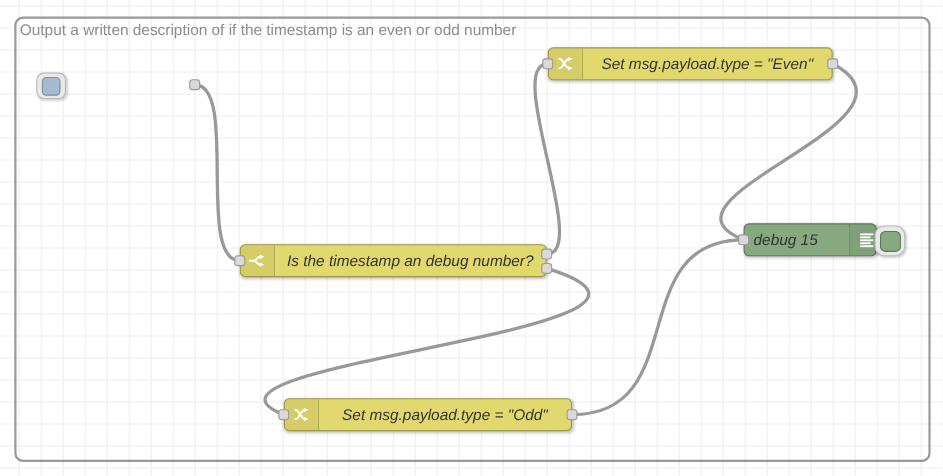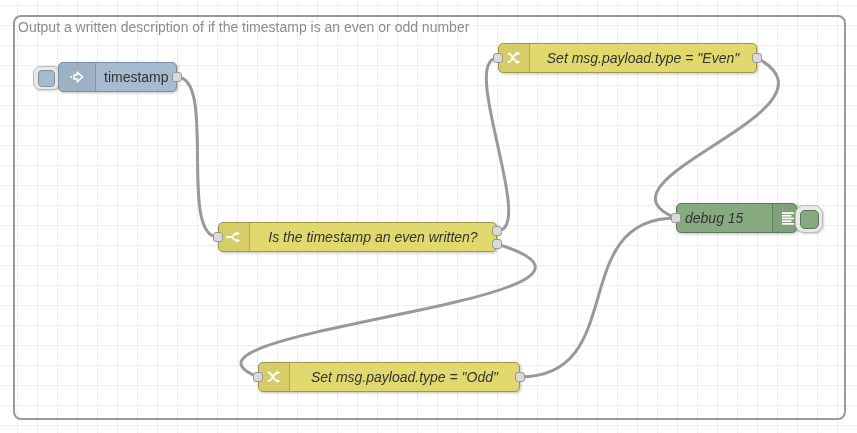--- a/index.html
+++ b/index.html
@@ -69,39 +69,30 @@
     <path class="wire" d="M497,231 C537,231 458,58 498,58"></path>
     <path class="wire" d="M497,244 C680,300 140,330 258,377"></path>
     <path class="wire" d="M757,58 C855,110 580,180 676,218"></path>
     <path class="wire" d="M520,377 C630,377 566,218 676,218"></path>
   </svg>
 
   <div class="node-button-outer btn-inject-outer">
     <div class="btn-inject-inner"></div>
   </div>
 
-  <div class="node node-inject" style="left:58px;top:62px;width:119px;">
-    <span class="icon-region icon-left" style="width:36px;">
-      <svg width="16" height="16" viewBox="0 0 16 16">
-        <path d="M1.5 8 H3" stroke="#fff" stroke-width="2" fill="none"></path>
-        <path d="M5 6 h3.2 V3.2 L13.5 8 L8.2 12.8 V10 H5 Z" fill="none" stroke="#fff" stroke-width="1.6" stroke-linejoin="round"></path>
-      </svg>
-    </span>
-    <span class="node-label">timestamp</span>
-  </div>
 
   <div class="node node-yellow italic" style="left:218px;top:222px;width:279px;">
     <span class="icon-region icon-left" style="width:30px;">
       <svg width="16" height="16" viewBox="0 0 16 16">
         <path d="M1 8 H5 C7.5 8 7.5 4.5 10 4.5 M1 8 H5 C7.5 8 7.5 11.5 10 11.5" fill="none" stroke="#fff" stroke-width="1.8" stroke-linecap="round"></path>
         <polygon points="10,2.4 14.2,4.5 10,6.6" fill="#fff"></polygon>
         <polygon points="10,9.4 14.2,11.5 10,13.6" fill="#fff"></polygon>
       </svg>
     </span>
-    <span class="node-label">Is the timestamp an even written?</span>
+    <span class="node-label">Is the timestamp an debug number?</span>
   </div>
 
   <div class="node node-yellow italic" style="left:498px;top:43px;width:259px;">
     <span class="icon-region icon-left" style="width:30px;">
       <svg width="16" height="16" viewBox="0 0 16 16">
         <path d="M2.5 3.5 C6 3.5 7.5 12 11.5 12" fill="none" stroke="#fff" stroke-width="1.8" stroke-linecap="round"></path>
         <path d="M2.5 12 C6 12 7.5 3.5 11.5 3.5" fill="none" stroke="#fff" stroke-width="1.8" stroke-linecap="round"></path>
         <polygon points="10.5,1.6 14.6,3.5 10.5,5.6" fill="#fff"></polygon>
         <polygon points="10.5,10 14.6,12 10.5,14" fill="#fff"></polygon>
       </svg>

